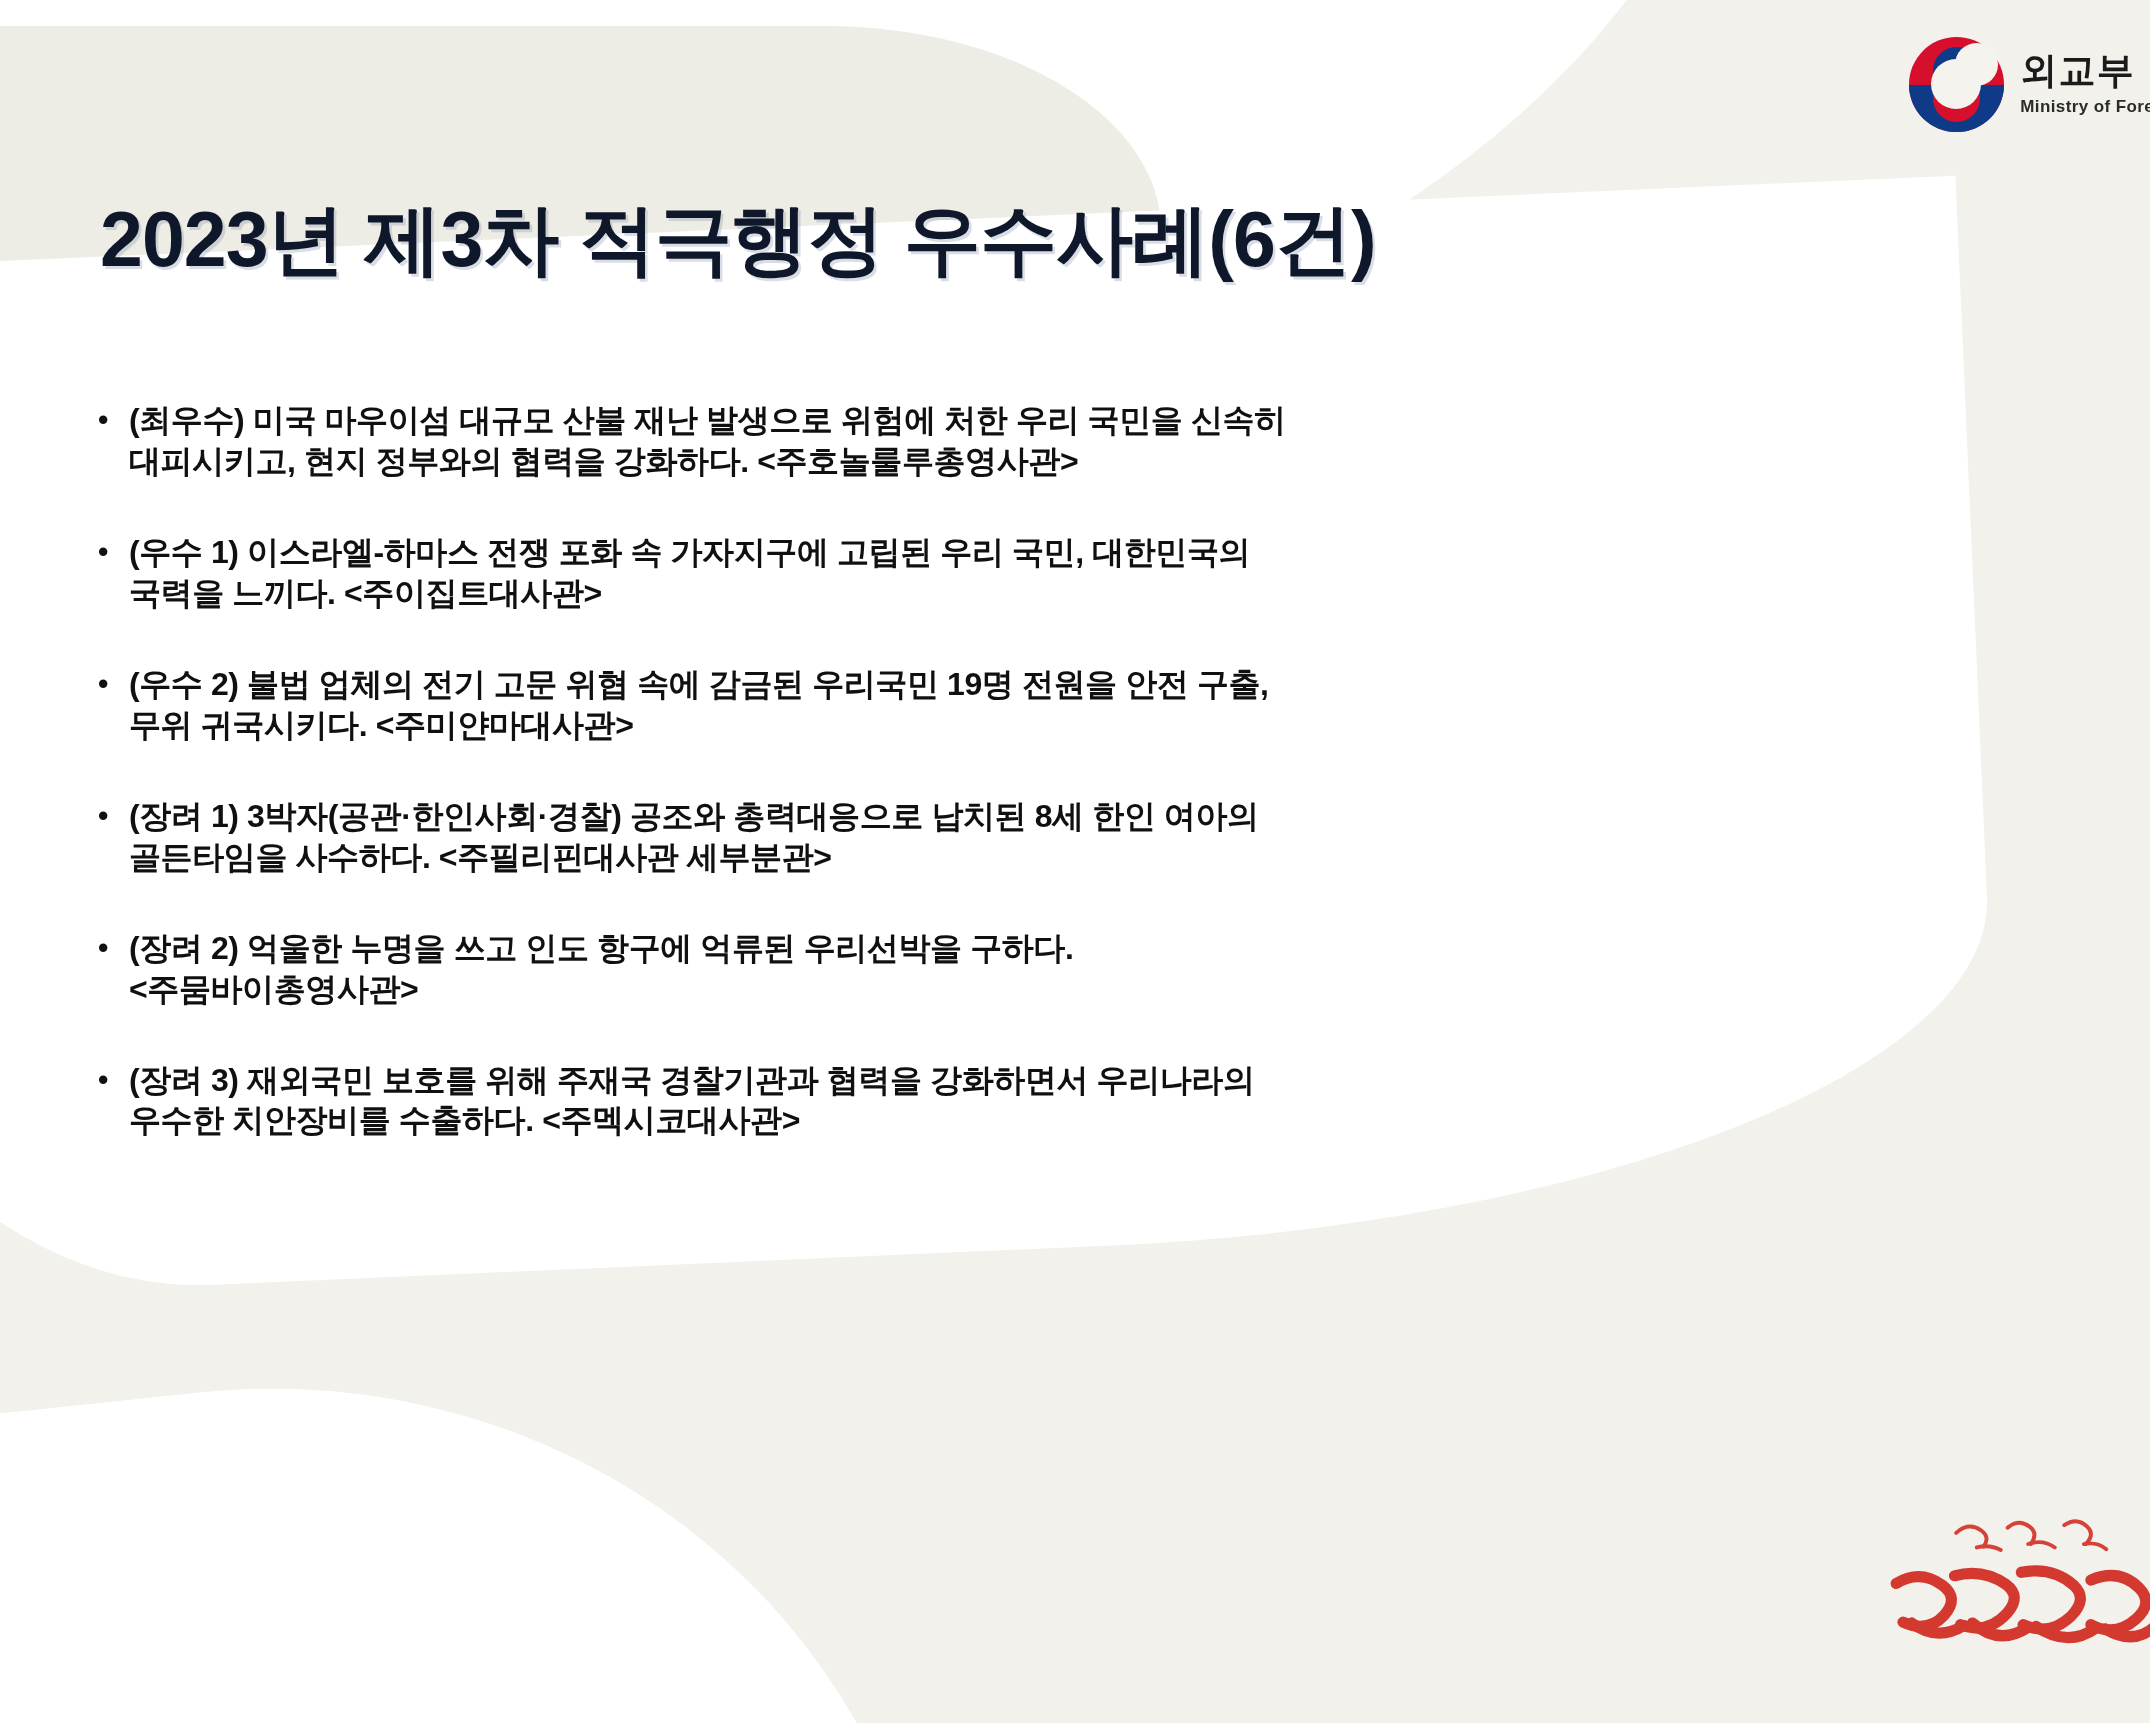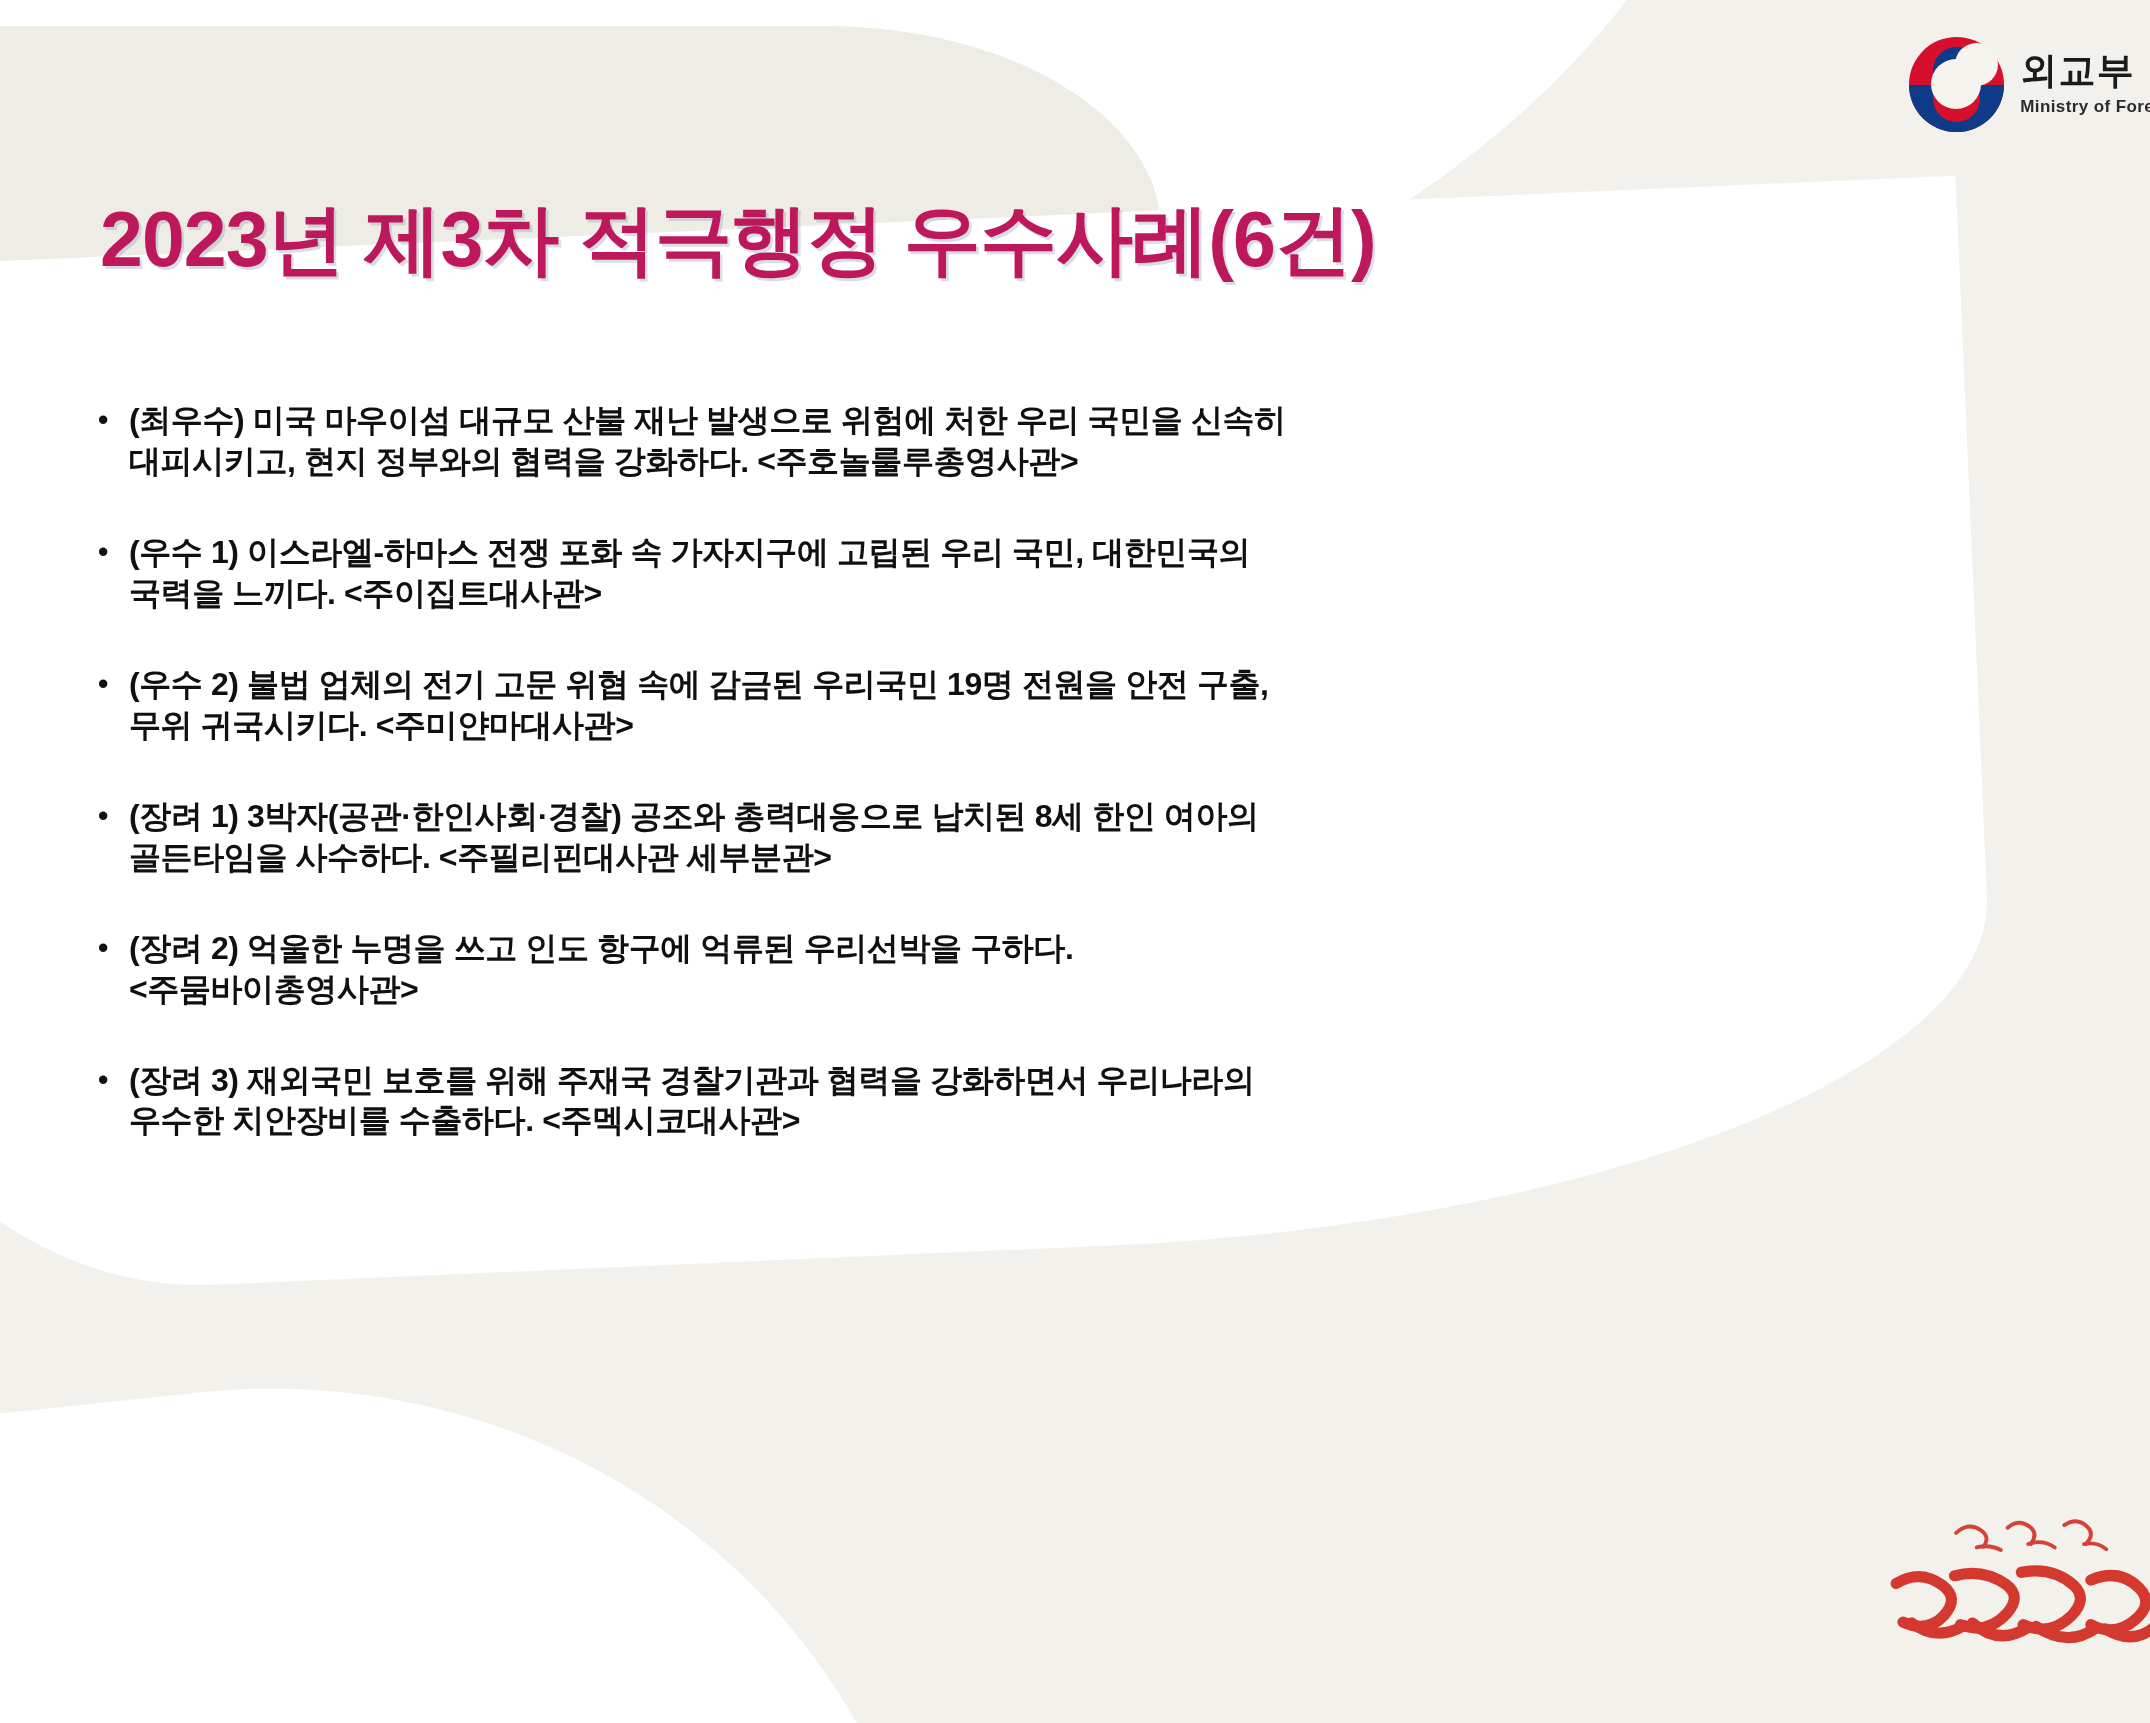--- a/index.html
+++ b/index.html
@@ -148,21 +148,21 @@
     margin-top: 5.2px;
   }
 
   
   .title {
     position: absolute;
     left: 100px;
     top: 189px;
     font-size: 77px;
     font-weight: 700;
-    color: #be185d;
+    color: #0f172a;
     letter-spacing: -0.9px;
     text-shadow: 2.6px 2.6px 0 rgba(140,155,180,0.33);
     z-index: 5;
     white-space: nowrap;
   }
 
   
   .bullets {
     position: absolute;
     left: 90px;

